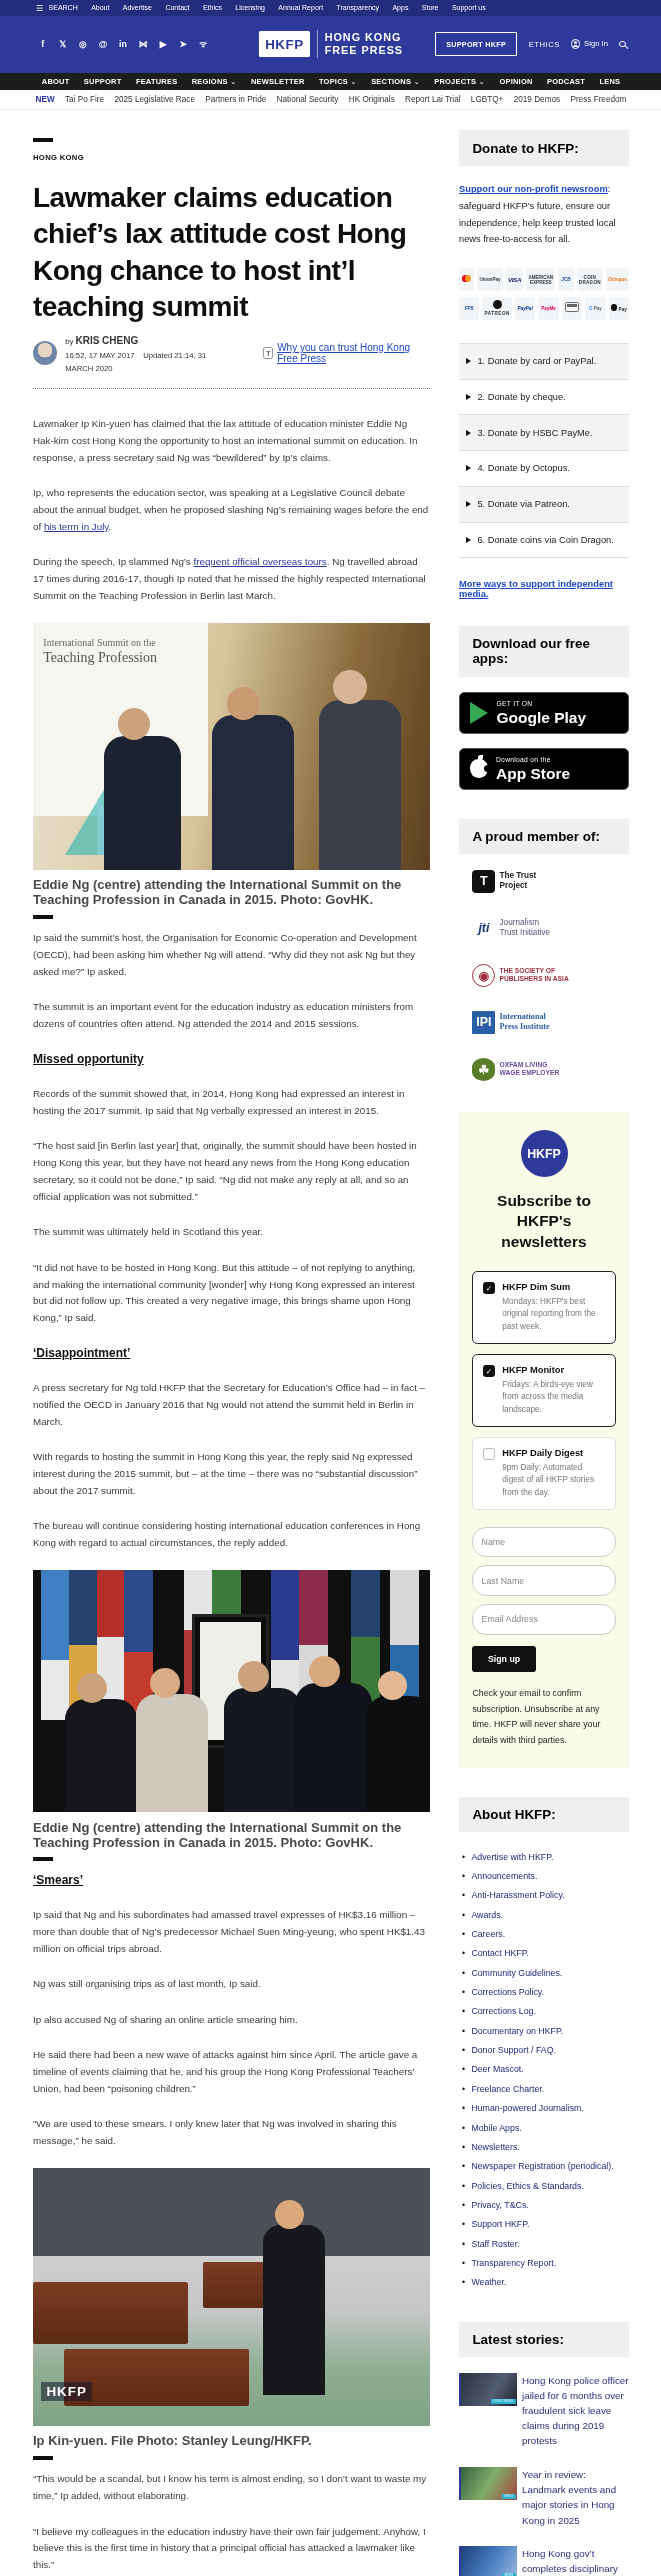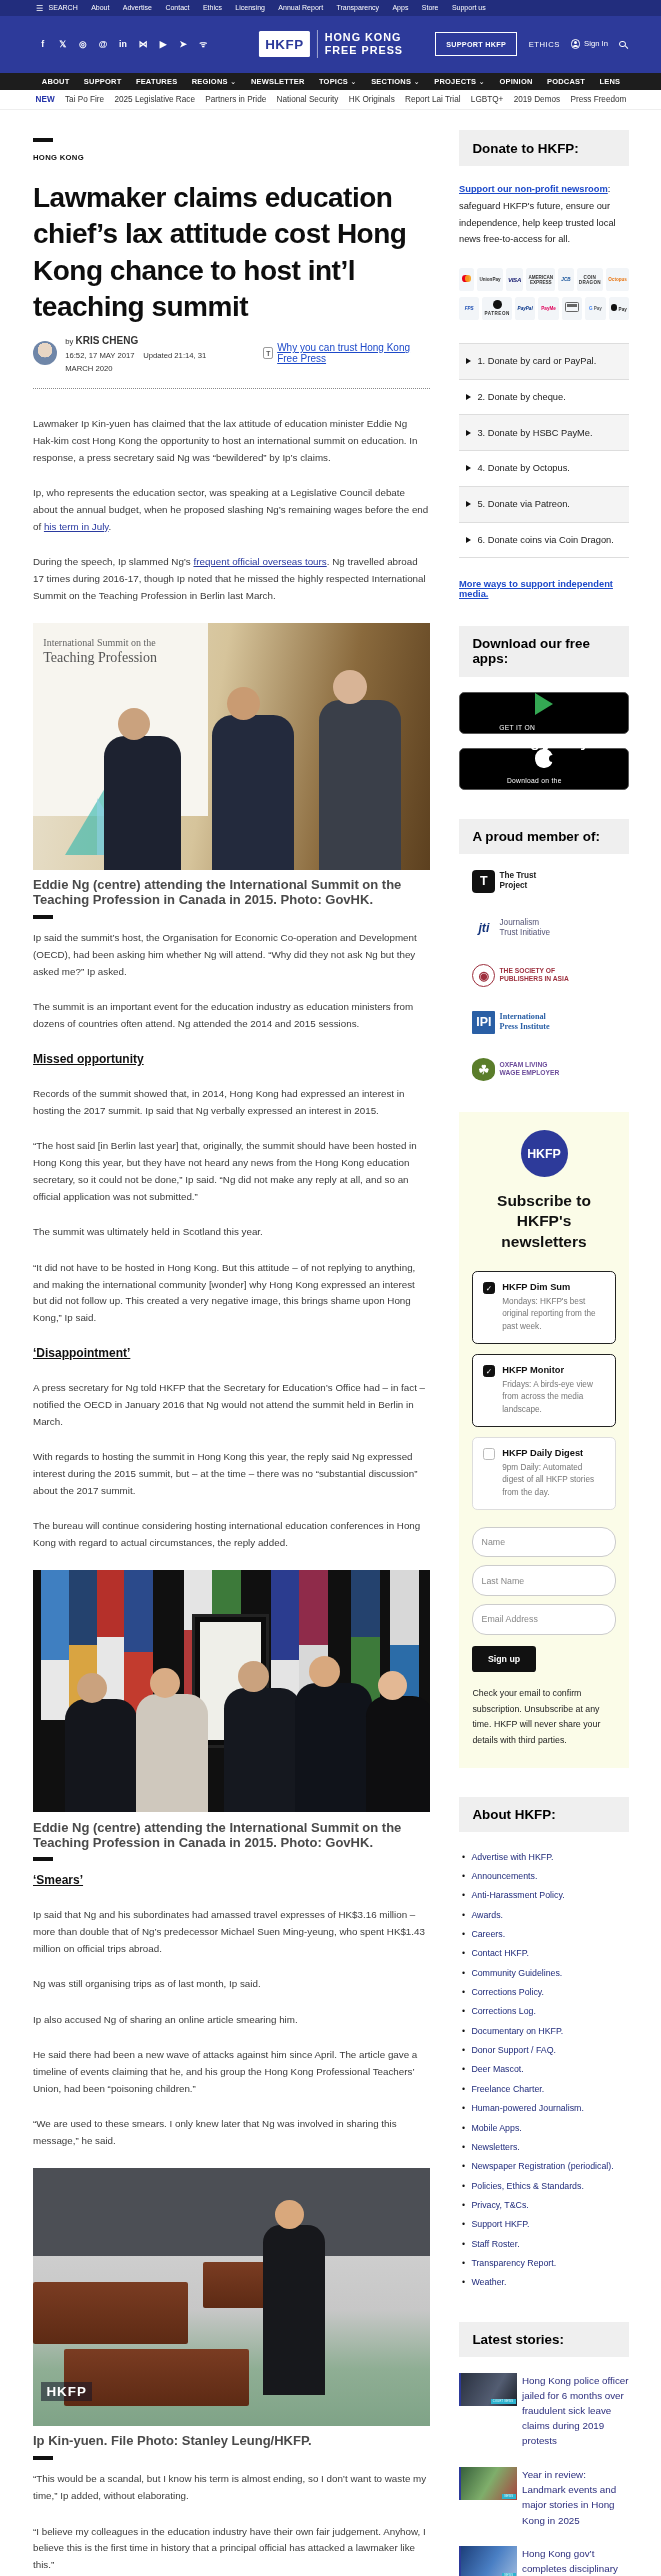--- a/index.html
+++ b/index.html
@@ -140,21 +140,21 @@
   .support-para a { color:#1d49c9; font-weight:700; text-decoration:underline; cursor:pointer; }
   .side .pay-grid.mini { grid-template-columns:repeat(7,1fr); gap:3.1px; margin-bottom:23px; }
   .side .pay-grid.mini .pay { height:23px; font-size:4.6px; border-radius:2.6px; }
   .side .pay-grid.mini .pay[data-brand="visa"] { font-size:6.2px; }
   .side .pay-grid.mini .mc-c { width:6.7px; height:6.7px; }
   .acc { border-top:0.5px solid #ddd; margin-bottom:20.6px; }
   .acc-item { display:flex; align-items:center; gap:6.2px; font-size:9.3px; color:#222; padding:12.4px 7.2px; border-bottom:0.5px solid #ddd; cursor:pointer; }
   .acc-item:nth-child(odd) { background:#f4f4f4; }
   .acc-arrow { width:0; height:0; border-top:3.6px solid transparent; border-bottom:3.6px solid transparent; border-left:5.2px solid #111; flex:none; }
   .more-link { display:block; font-size:9.3px; font-weight:700; color:#1d49c9; text-decoration:underline; margin-bottom:27px; cursor:pointer; }
-  .side .abadge { width:100%; margin-bottom:13.4px;flex-direction:column; }
+  .side .abadge { width:100%; margin-bottom:13.4px; }
   .side .abadge .big { font-size:15.5px; }
   .member-stack { display:flex; flex-direction:column; gap:24px; margin-bottom:31px; padding-left:13.4px; }
   .member-stack .tl .tl-badge { width:23px; height:23px; font-size:12.4px; }
   .member-stack .tl .txt { font-size:8.2px; }
   .member-stack .tl[data-kind="sopa"] .txt, .member-stack .tl[data-kind="oxfam"] .txt { font-size:6.7px; }
 
   .nl-box { background:#fbfce8; padding:18.5px 13.4px; margin-bottom:29px; }
   .nl-logo { width:47px; height:47px; border-radius:50%; background:#2d3a9a; color:#fff; font-weight:700; font-size:12.4px; display:flex; align-items:center; justify-content:center; margin:0 auto 13.4px; }
   .nl-title { text-align:center; font-size:15.5px; font-weight:800; color:#111; line-height:1.35; margin-bottom:17.5px; }
   .nl-card { background:#fff; border:0.5px solid #ddd; border-radius:5.2px; padding:10.3px 9.3px; display:flex; gap:7.2px; margin-bottom:9.3px; cursor:pointer; }

